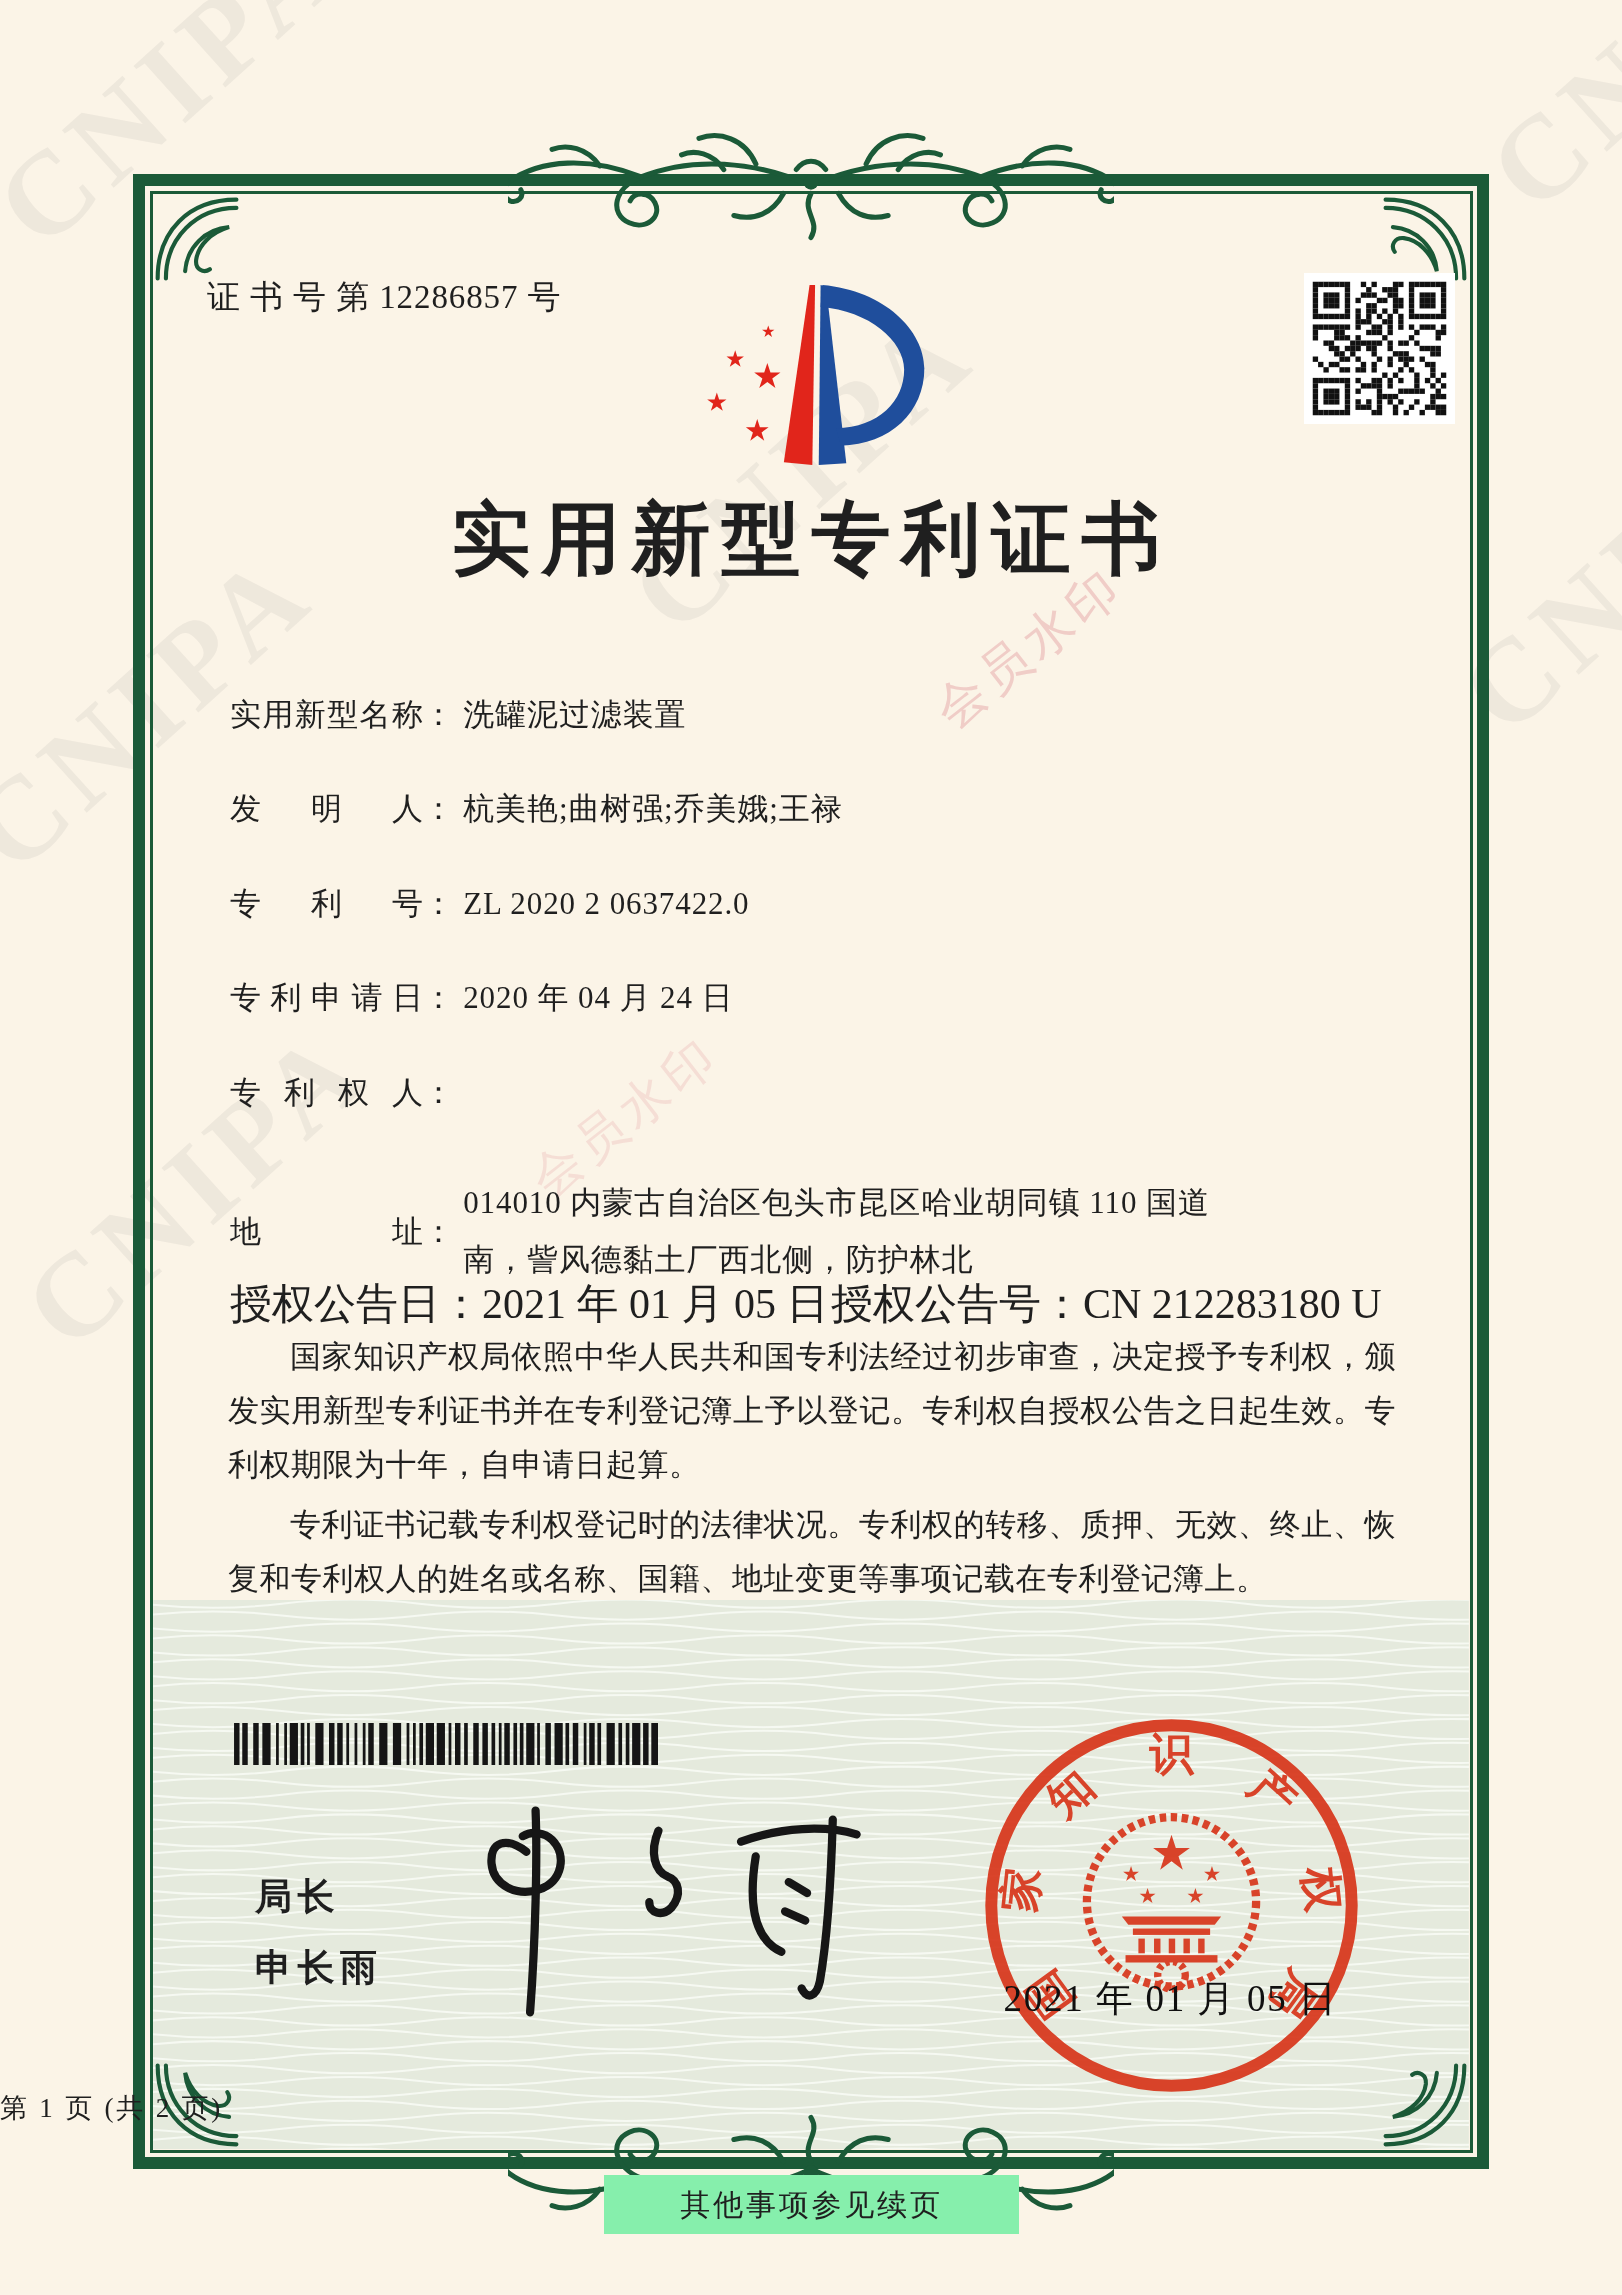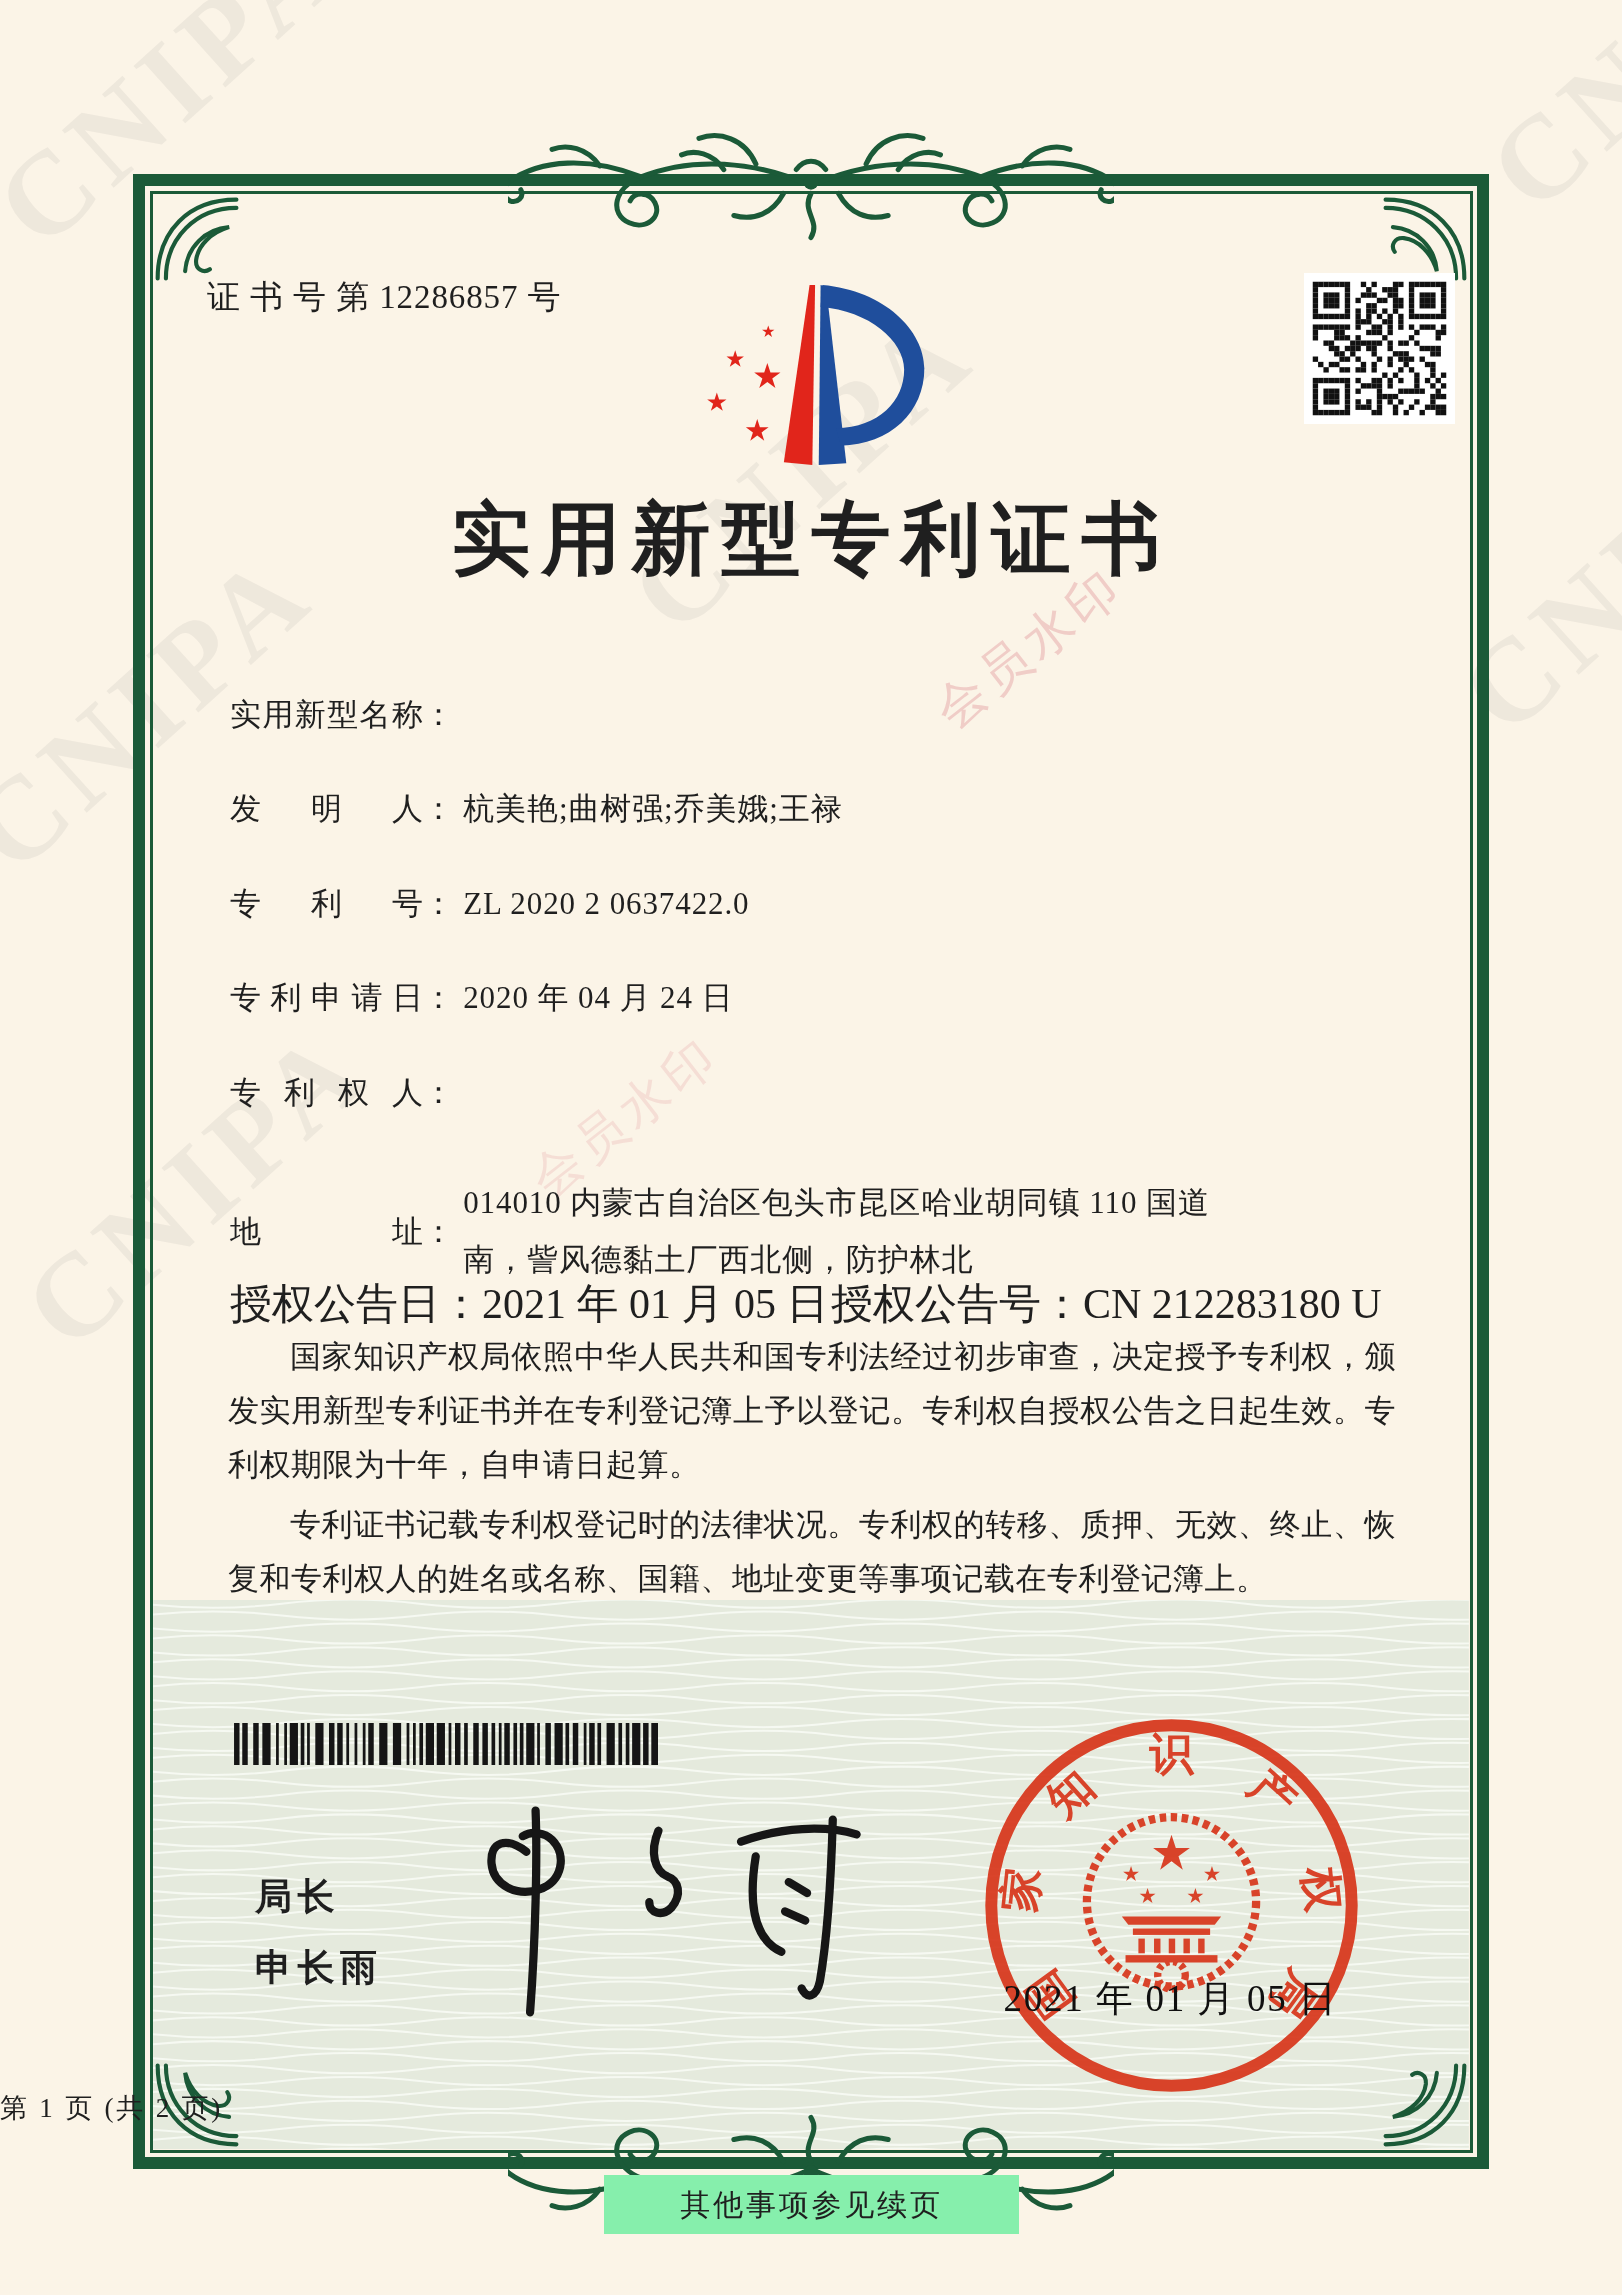--- a/index.html
+++ b/index.html
@@ -511,20 +511,21 @@
   <path d="M118,12 L124,12 L121,208 L90,205 Z" fill="var(--logo-red)"></path>
   <path d="M130,12 L136,14 L158,206 L128,208 Z" fill="var(--logo-blue)"></path>
   <path d="M132,12 C200,18 243,62 243,103 C243,150 206,186 152,187 L147,168 C194,167 221,138 221,104 C221,73 183,40 130,36 Z" fill="var(--logo-blue)"></path>
 </svg>
 
 <div class="abs title">实用新型专利证书</div>
 
 <div class="abs frow" style="top:691px">
   <span class="flabel">实用新型名称</span>
     <span class="fcolon">：</span>
+    <span class="fvalue">洗罐泥过滤装置</span>
 </div>
 <div class="abs frow" style="top:785px">
   <span class="flabel">发　明　人</span>
     <span class="fcolon">：</span>
     <span class="fvalue">杭美艳;曲树强;乔美娥;王禄</span>
 </div>
 <div class="abs frow" style="top:880px">
   <span class="flabel">专　利　号</span>
     <span class="fcolon">：</span>
     <span class="fvalue">ZL 2020 2 0637422.0</span>

